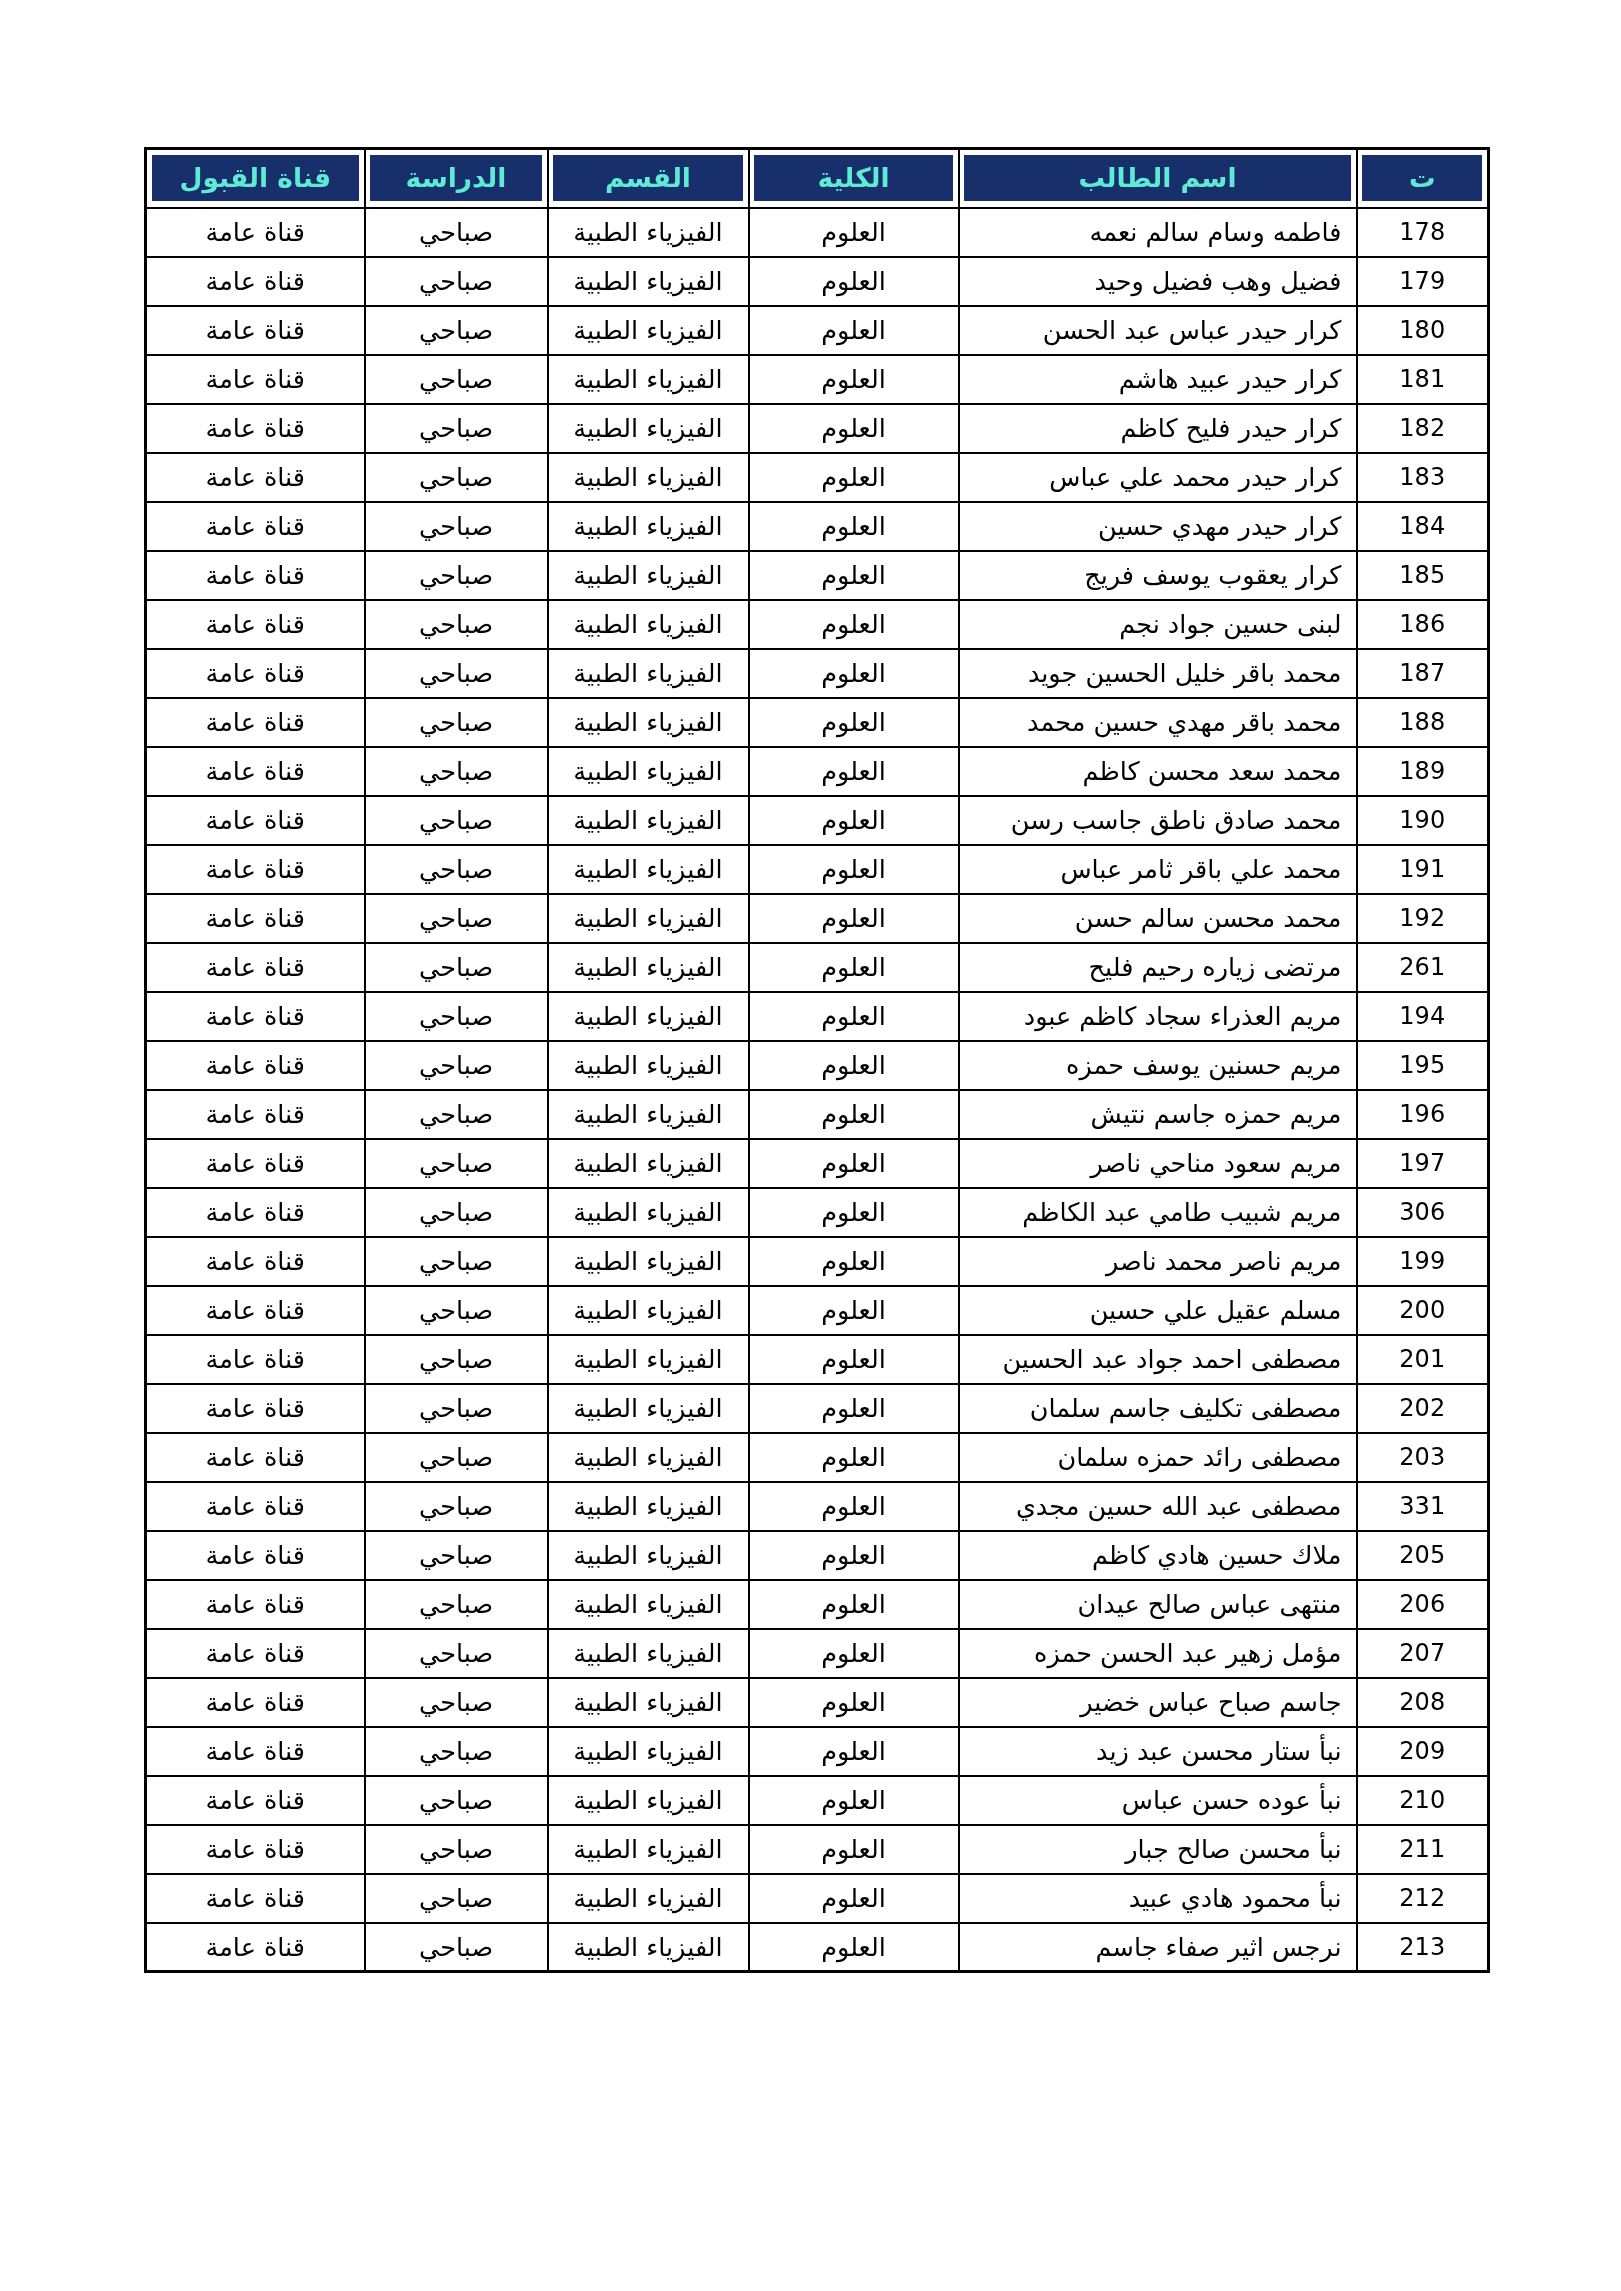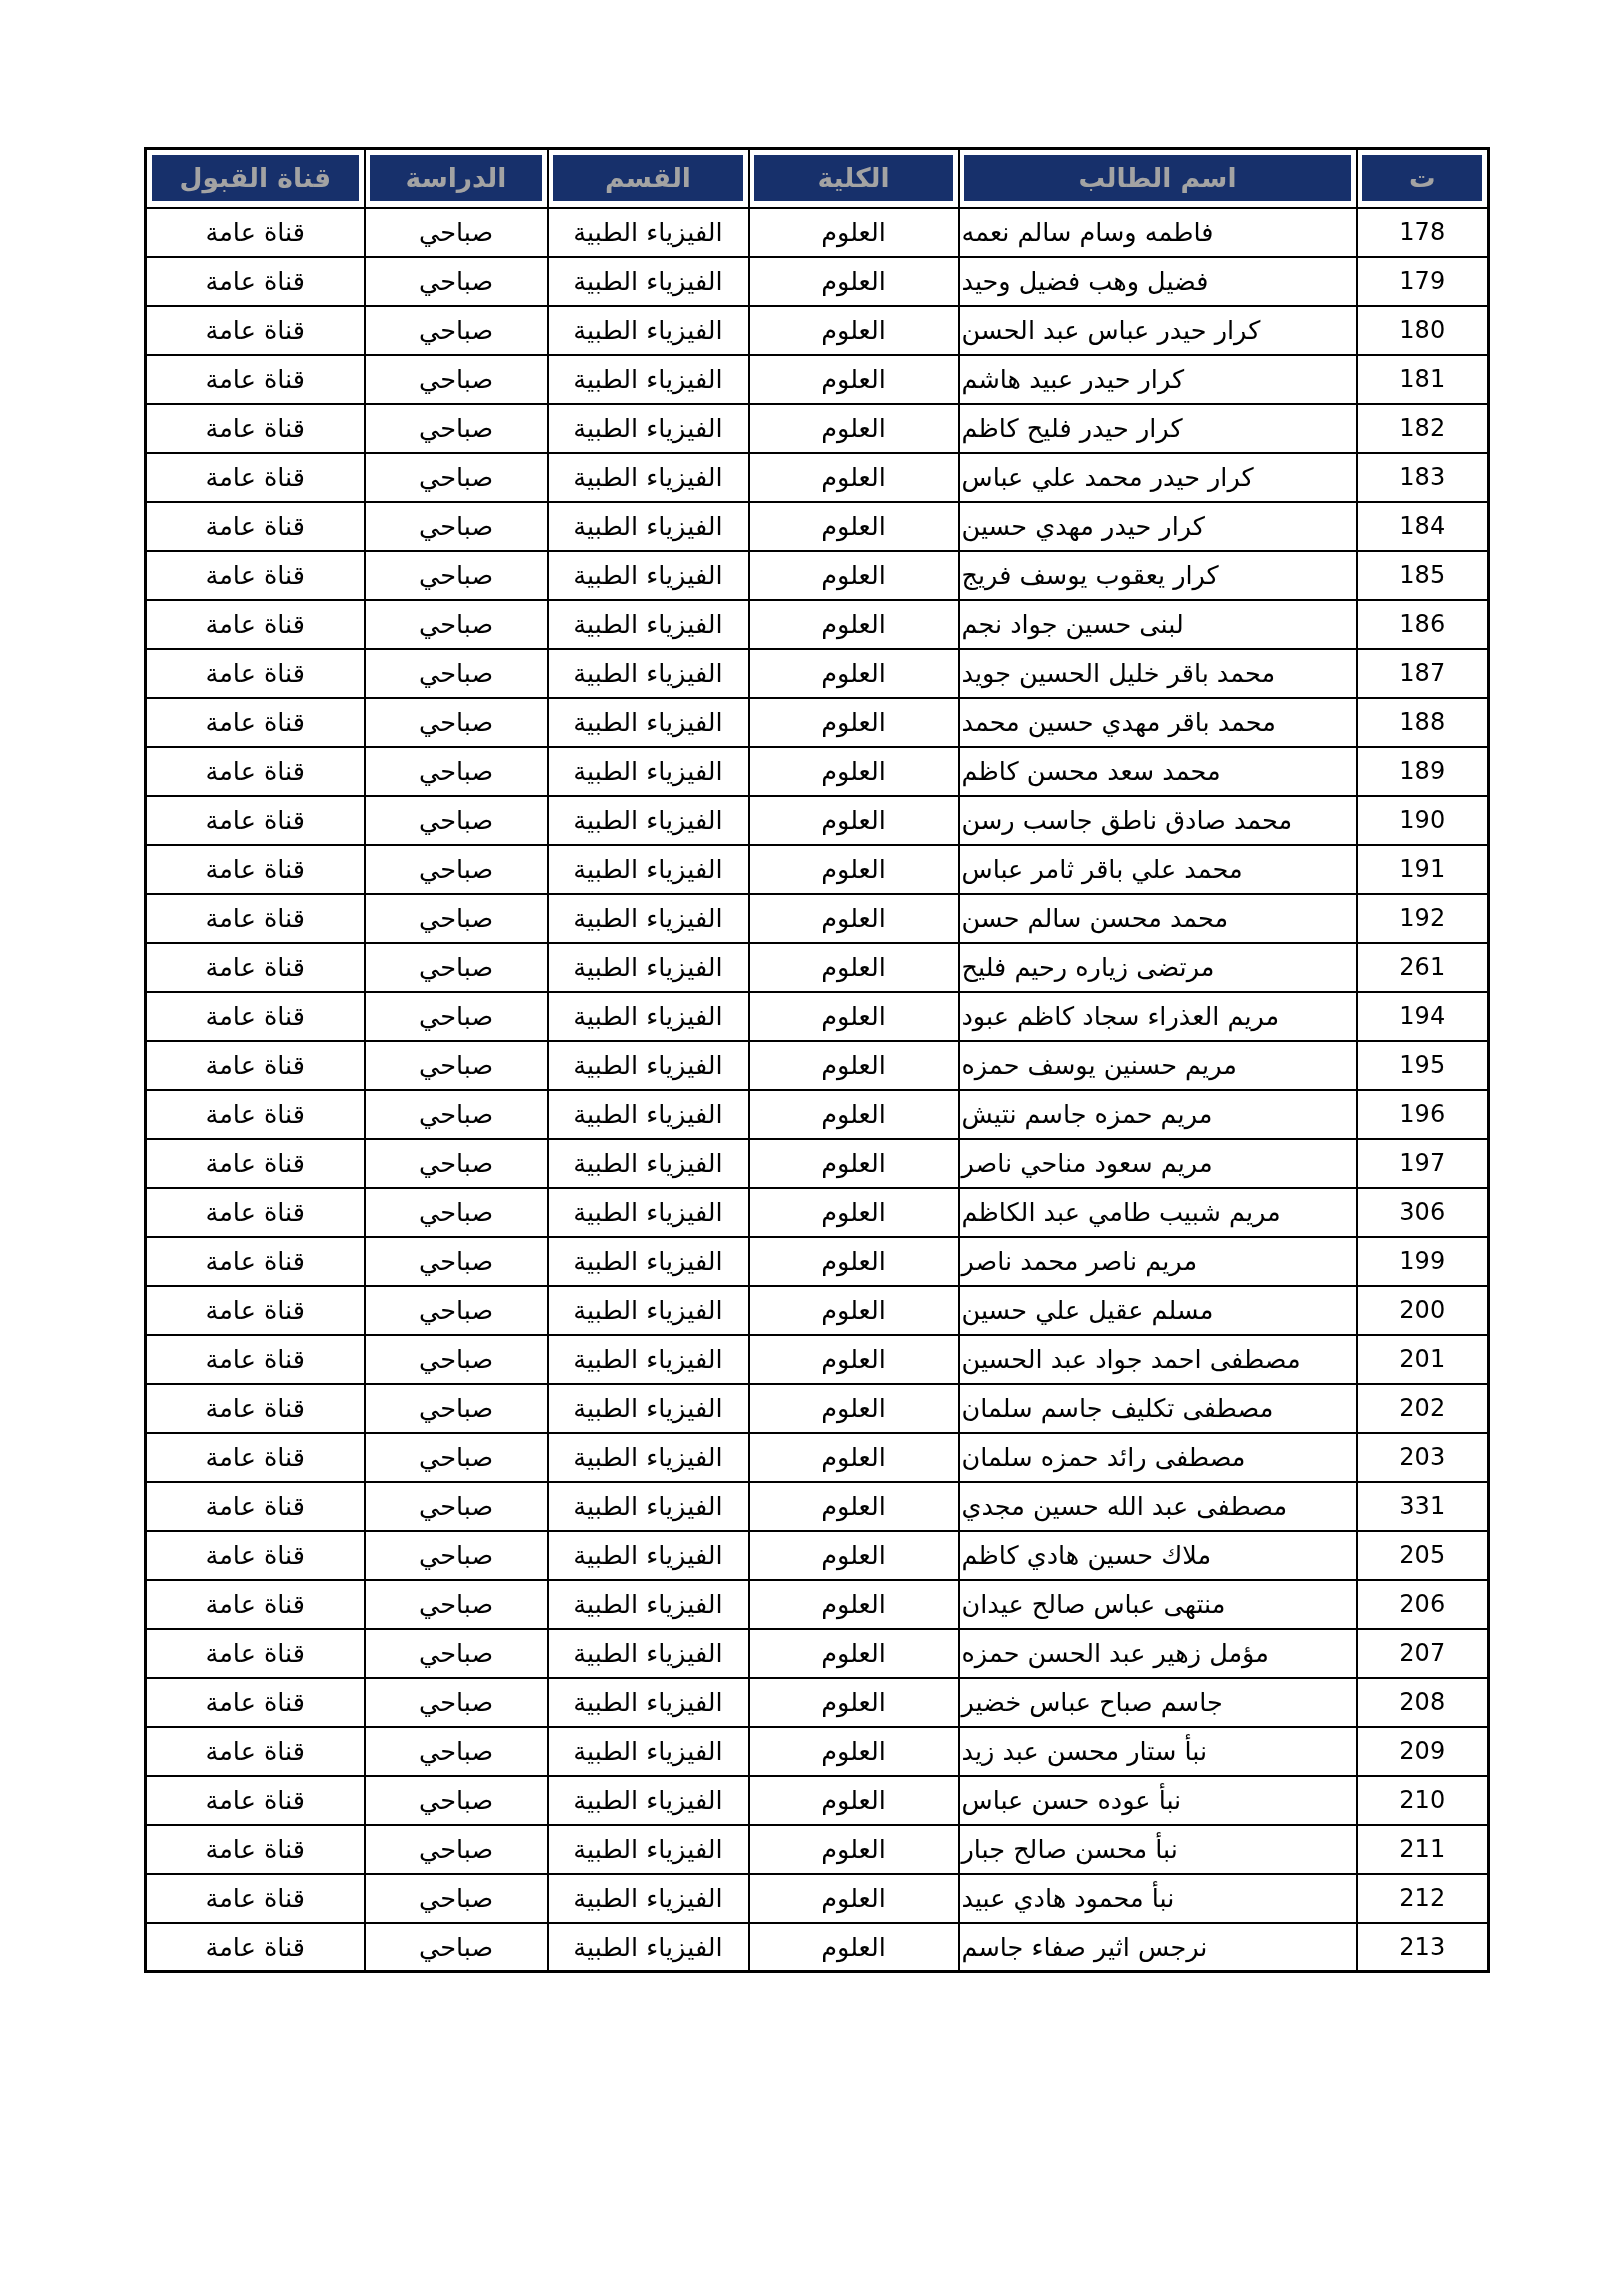--- a/index.html
+++ b/index.html
@@ -38,39 +38,39 @@
     background: var(--page-bg);
     padding: 0;
     height: 59px;
     vertical-align: middle;
   }
   .hcell {
     margin: 4.9px;
     height: 46px;
     line-height: 46px;
     background: var(--header-bg);
-    color: #a3a3a3;
+    color: #5eead4;
     font-weight: bold;
     font-size: 26.5px;
     text-align: center;
     white-space: nowrap;
   }
   td {
     height: 49px;
     background: #FFFFFF;
     color: #000000;
     font-size: 25.5px;
     text-align: center;
     vertical-align: middle;
     white-space: nowrap;
     overflow: hidden;
     padding: 0 2px;
   }
   td.c-name {
-    text-align: left;
+    text-align: right;
     padding-right: 14px;
   }
   td.c-no {
     font-size: 24px;
   }
 </style>
 </head>
 <body>
 
 <div class="page">

